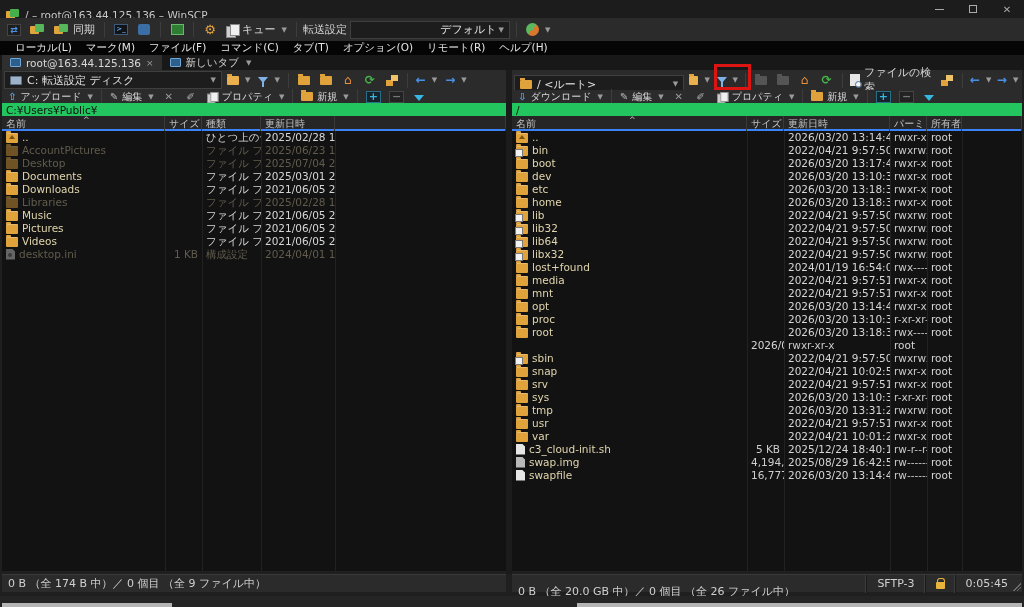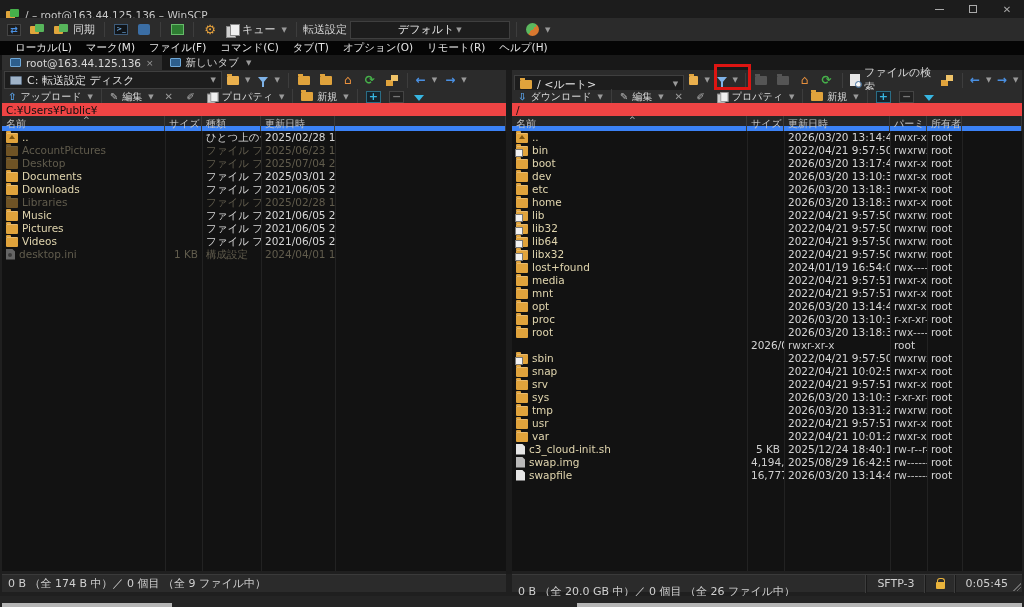--- a/index.html
+++ b/index.html
@@ -42,22 +42,22 @@
   .tab{height:15px;display:flex;align-items:center;gap:5px;padding:0 8px;font-size:10.5px;color:#d8d8d8;margin-top:46px;}
   .tab.active{background:#2f2f2f;}
   .mon{width:11px;height:9px;background:#2d5e8c;border:1px solid #6fa8d8;border-radius:1px;}
   .tab .x{color:#9a9a9a;font-size:9px;}
   
   .panel{position:absolute;top:70px;height:501px;background:#121212;}
   #left-panel{left:2px;width:504px;}
   #right-panel{left:512px;width:510px;}
   .drivebar{position:absolute;left:0;top:0;right:0;height:20px;background:#2b2b2b;display:flex;align-items:center;padding:0 2px;gap:2px;}
   .cmdbar{position:absolute;left:0;top:20px;right:0;height:13px;background:#2b2b2b;display:flex;align-items:center;padding:0 3px;gap:2px;font-size:10px;}
-  .pathbar{position:absolute;left:0;top:33px;right:0;height:13px;background:#ef4444;color:#101010;display:flex;align-items:center;padding:0 4px;font-size:10.5px;}
-  .hdr{position:absolute;left:0;top:46px;right:0;height:15px;background:#262626;display:grid;align-items:center;color:#c3c3c3;font-size:10px;border-bottom:5px solid #3b82f6;}
+  .pathbar{position:absolute;left:0;top:33px;right:0;height:13px;background:#22c55e;color:#101010;display:flex;align-items:center;padding:0 4px;font-size:10.5px;}
+  .hdr{position:absolute;left:0;top:46px;right:0;height:15px;background:#262626;display:grid;align-items:center;color:#c3c3c3;font-size:10px;border-bottom:2px solid #3b82f6;}
   .hdr .hc{padding:0 4px;border-right:1px solid #3a3a3a;height:15px;line-height:15px;overflow:hidden;white-space:nowrap;position:relative;}
   .hdr .hr{text-align:right;}
   .sortmark{position:absolute;top:-3px;left:50%;color:#bbb;font-size:8px;}
   .list{position:absolute;left:0;top:61px;right:0;bottom:0;background:#121212;overflow:hidden;}
   .col-line{position:absolute;top:0;bottom:0;width:1px;background:#222;}
   .row{display:grid;height:13px;line-height:13px;font-size:10.5px;white-space:nowrap;position:relative;}
   #left-panel .row, #left-panel .hdr{grid-template-columns:163px 37px 59px 74px 1fr;}
   #right-panel .row, #right-panel .hdr{grid-template-columns:235px 37px 106px 37px 35px 1fr;}
   .cell{padding:0 4px;overflow:hidden;color:#d6d6d6;}
   .c-name{display:flex;align-items:center;color:#e0d5ae;}
@@ -164,21 +164,21 @@
     <span class="tbtn">
         <span class="gi ic-gear">⚙</span>
       </span>
     <span class="tbtn">
         <span class="gi ic-sheets"></span>
         <span>キュー</span>
         <span class="caret">▼</span>
       </span>
     <span class="tsep"></span>
     <span>転送設定</span>
-    <span class="combo" style="width:160px;justify-content:center;">
+    <span class="combo" style="width:160px;justify-content:flex-end;">
         <span>デフォルト</span>
         <span class="caret">▼</span>
       </span>
     <span class="tsep"></span>
     <span class="tbtn">
         <span class="gi ic-globe"></span>
         <span class="caret">▼</span>
       </span>
   </div>
 

